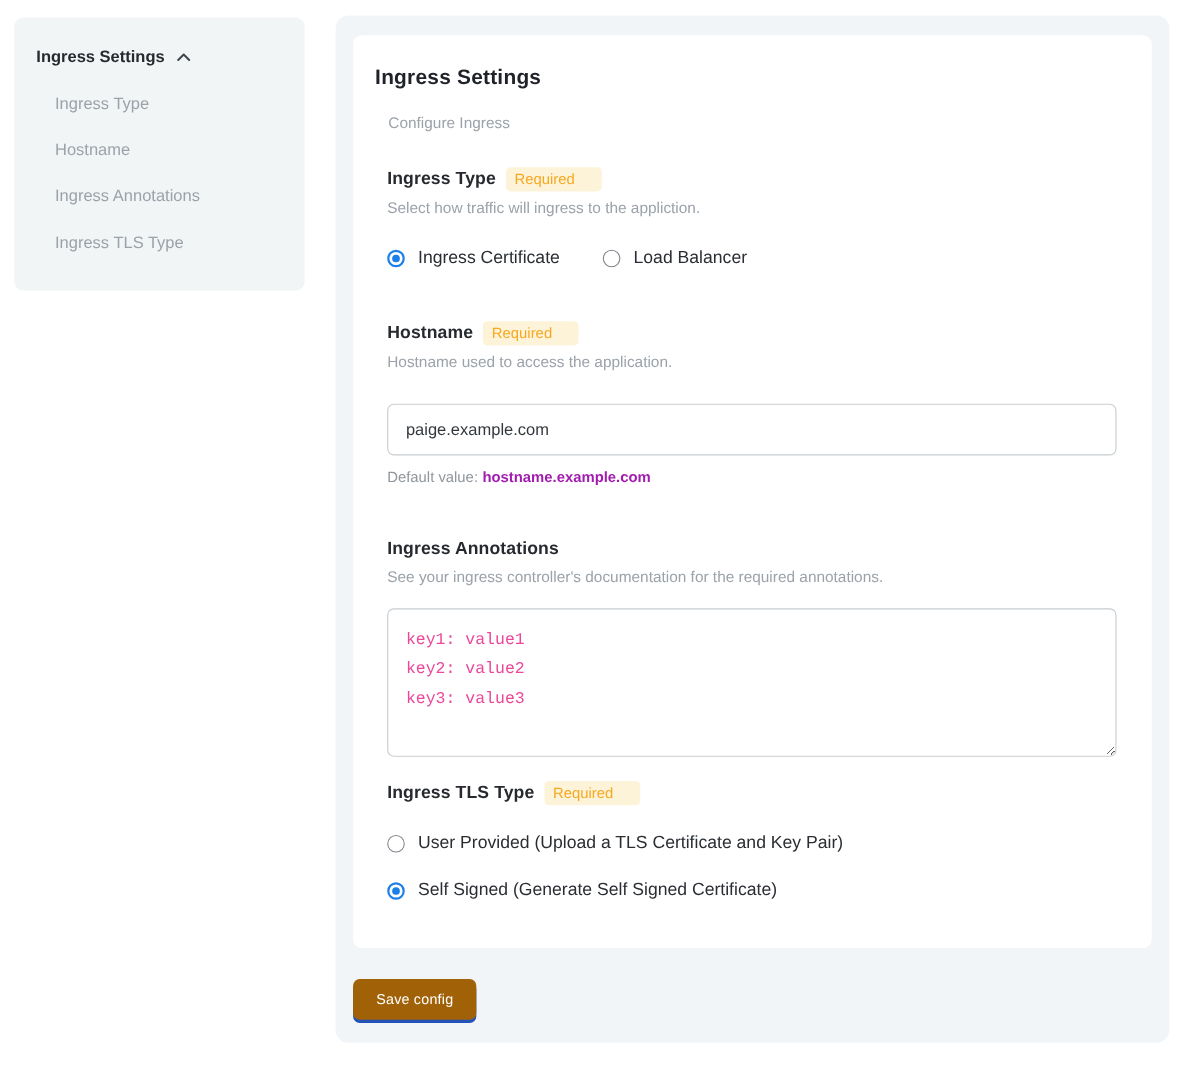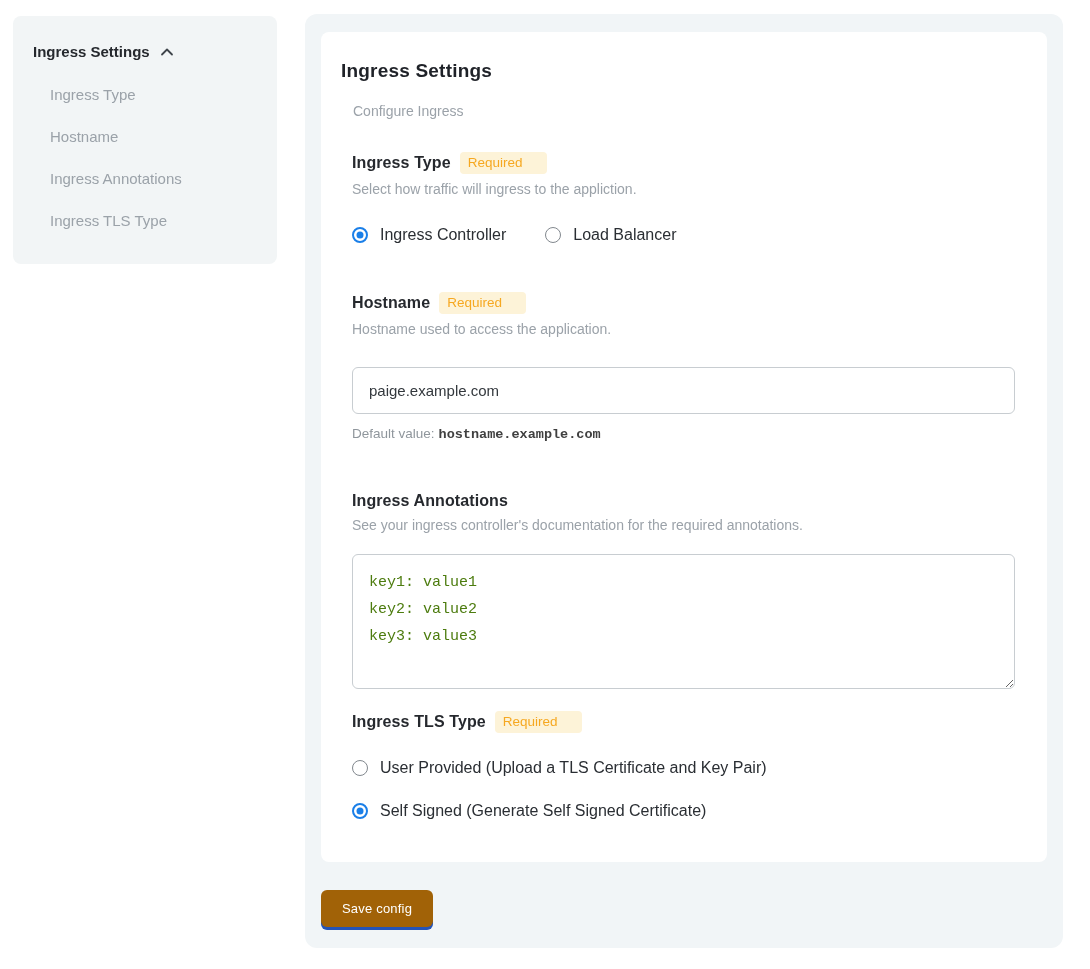--- a/index.html
+++ b/index.html
@@ -73,28 +73,28 @@
   
   .text-input {
     display: block; width: 663px; height: 47px;
     margin-top: 30px;
     border: 1px solid #c8cdd1; border-radius: 6px;
     padding: 0 16px; font-size: 15px; color: #33383d;
     font-family: "Liberation Sans", sans-serif;
     outline: none; background: #fff;
   }
   .default-line { margin-top: 12px; font-size: 13.5px; color: #8f969c; }
-  .default-line b { color: #404040; font-weight: 700; margin-left: 4px; font-family: Liberation Mono, monospace; }
+  .default-line b { color: #a21caf; font-weight: 700; margin-left: 4px; }
 
   
   .annotations-textarea {
     display: block; width: 663px; height: 135px;
     margin-top: 21px;
     border: 1px solid #c8cdd1; border-radius: 6px;
-    padding: 14px 16px; font-size: 15px; color: #4d7c0f;
+    padding: 14px 16px; font-size: 15px; color: #ec4899;
     font-family: "Liberation Mono", monospace;
     line-height: 27px; resize: both; outline: none; background: #fff;
   }
 
   .gap-after-radios { height: 48px; }
   .gap-after-default { height: 50px; }
   .gap-after-textarea { height: 22px; }
 
   
   .save-btn {
@@ -137,21 +137,21 @@
 
       <div>
         <div class="field-label-row">
           <span class="field-label">Ingress Type</span>
           <span class="badge">Required</span>
         </div>
         <p class="field-help">Select how traffic will ingress to the appliction.</p>
         <div class="radio-row-h">
           <label class="radio-option">
             <span class="radio checked"></span>
-            <span class="radio-label">Ingress Controller</span>
+            <span class="radio-label">Ingress Certificate</span>
           </label>
           <label class="radio-option">
             <span class="radio"></span>
             <span class="radio-label">Load Balancer</span>
           </label>
         </div>
       </div>
 
       <div class="gap-after-radios"></div>
 

